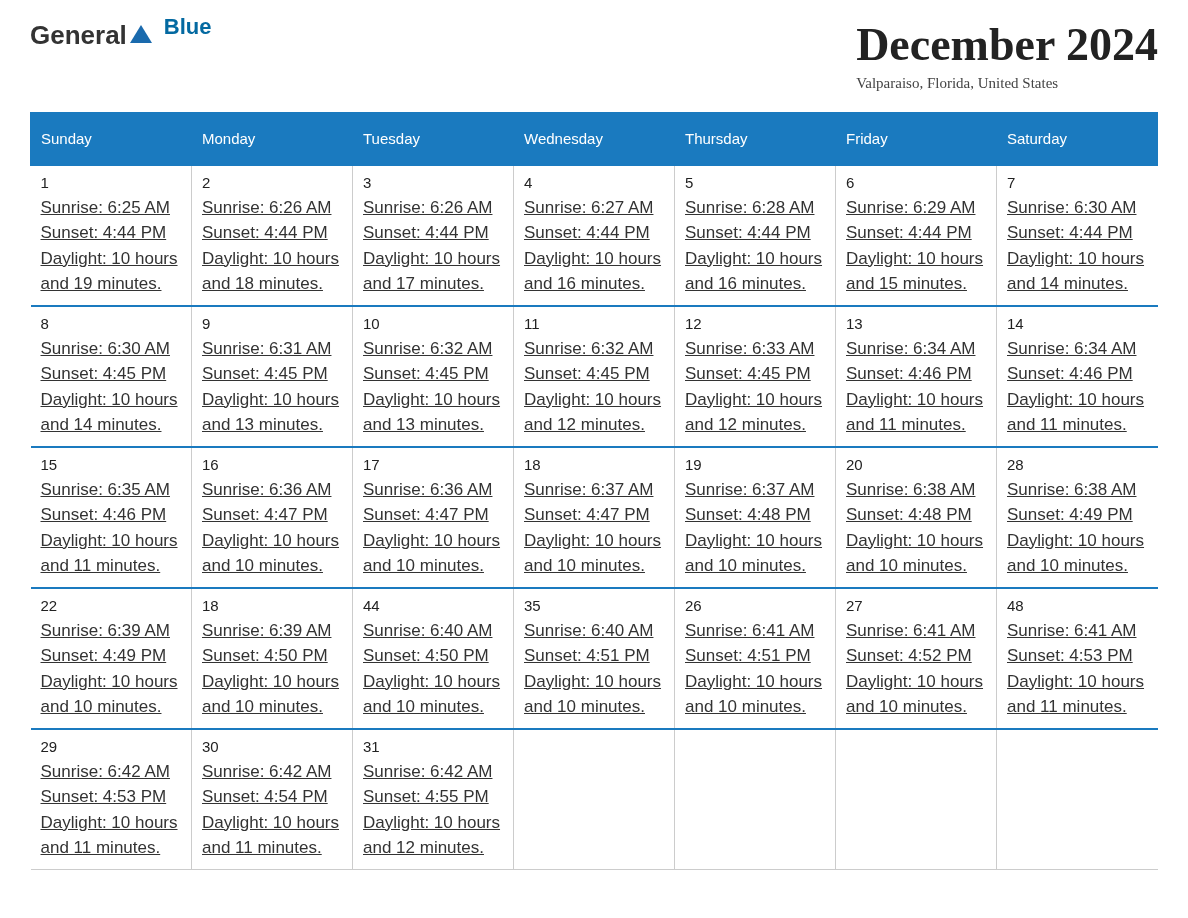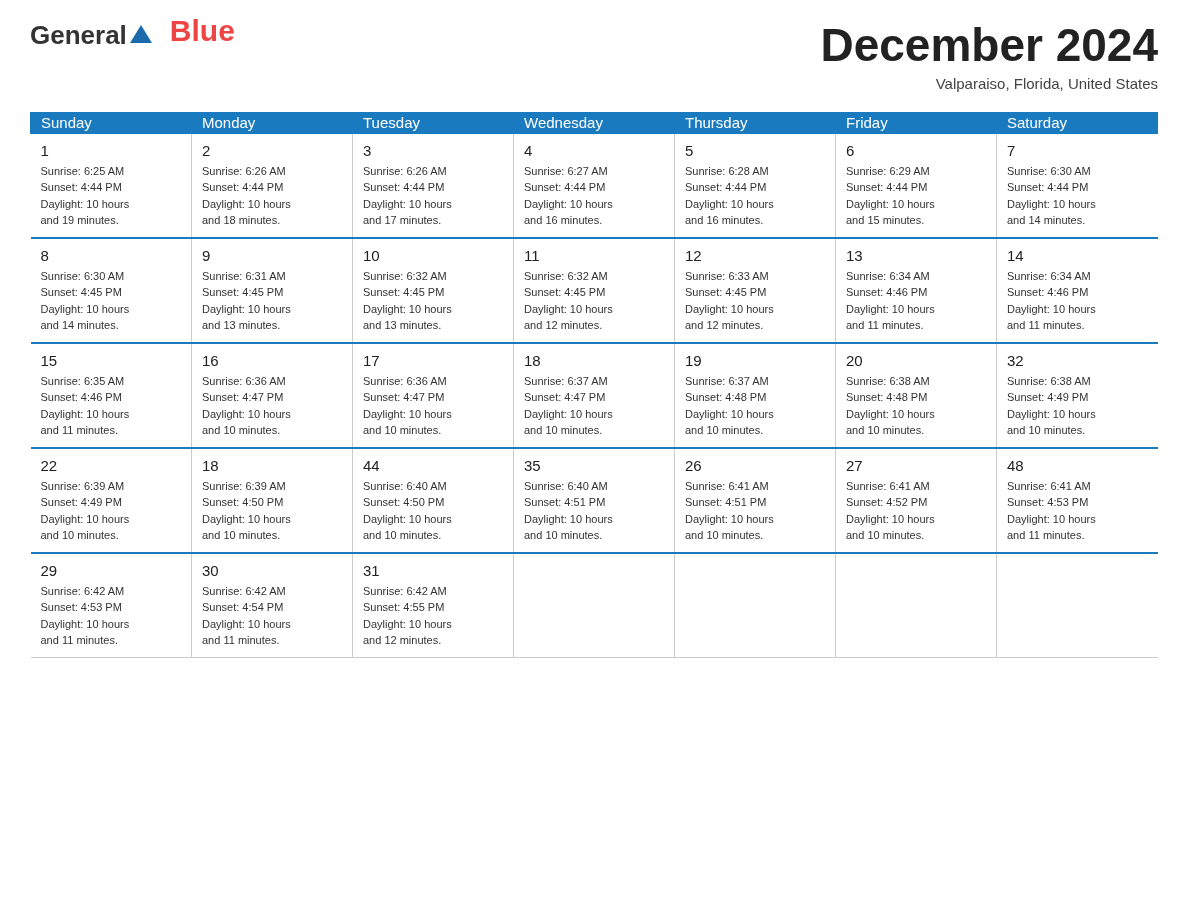--- a/index.html
+++ b/index.html
@@ -9,42 +9,43 @@
       padding: 20px 30px;
       color: #333;
     }
     .header {
       display: flex;
       justify-content: space-between;
       align-items: flex-start;
       margin-bottom: 20px;
     }
     .title-section {
-      text-align: right;
+      text-align: left;
+      font-family: Liberation Serif, serif;
     }
     .calendar-title {
       font-size: 46px;
       font-weight: bold;
       color: #222;
       line-height: 1.1;
     }
     .calendar-subtitle {
       font-size: 15px;
       color: #444;
       margin-top: 4px;
     }
     .calendar-table {
       width: 100%;
       border-collapse: collapse;
       font-size: 13px;
     }
     .calendar-table thead th {
       background-color: #1a7abf;
       color: #fff;
-      padding: 1px 10px;
+      padding: 17px 10px;
       text-align: left;
       font-size: 15px;
       font-weight: normal;
       border: 1px solid #1a7abf;
     }
     .calendar-table tbody td {
       vertical-align: top;
       padding: 8px 10px;
       border: 1px solid #ccc;
       border-top: 2px solid #1a7abf;
@@ -58,23 +59,24 @@
       border-right: none;
     }
     .day-number {
       font-size: 15px;
       font-weight: normal;
       color: #222;
       margin-bottom: 4px;
       display: block;
     }
     .day-info {
-      font-size: 11px;
+      font-size: 17px;
       color: #333;
       line-height: 1.5;
+      text-decoration: underline;
     }
     .logo-wrapper {
       display: flex;
       flex-direction: row;
     }
     .logo-brand {
       font-size: 24px;
       font-weight: bold;
       display: flex;
       align-items: center;
@@ -86,21 +88,21 @@
 <div class="header">
   <div class="logo-wrapper">
     <div class="logo-brand">
       <span style="color:#333; font-size:26px; font-weight:bold;">General</span>
       <span style="display:inline-block; margin-left:3px; margin-top:2px;">
         <svg width="22" height="22" viewBox="0 0 22 22">
           <polygon points="11,2 22,20 0,20" fill="#1a6aad"></polygon>
         </svg>
       </span>
     </div>
-    <div style="color:#ef4444; font-size:30px; font-weight:bold; margin-top:-6px; margin-left:18px;">Blue</div>
+    <div style="color:#0369a1; font-size:22px; font-weight:bold; margin-top:-6px; margin-left:12px;">Blue</div>
   </div>
   <div class="title-section">
     <div class="calendar-title">December 2024</div>
     <div class="calendar-subtitle">Valparaiso, Florida, United States</div>
   </div>
 </div>
 
 <table class="calendar-table">
   <thead>
     <tr>
@@ -293,21 +295,21 @@
         <td>
         <span class="day-number">20</span>
         <div class="day-info">
           Sunrise: 6:38 AM<br>
           Sunset: 4:48 PM<br>
           Daylight: 10 hours<br>
           and 10 minutes.
         </div>
         </td>
         <td>
-        <span class="day-number">32</span>
+        <span class="day-number">28</span>
         <div class="day-info">
           Sunrise: 6:38 AM<br>
           Sunset: 4:49 PM<br>
           Daylight: 10 hours<br>
           and 10 minutes.
         </div>
         </td>
       </tr>
       <tr>
         <td>

